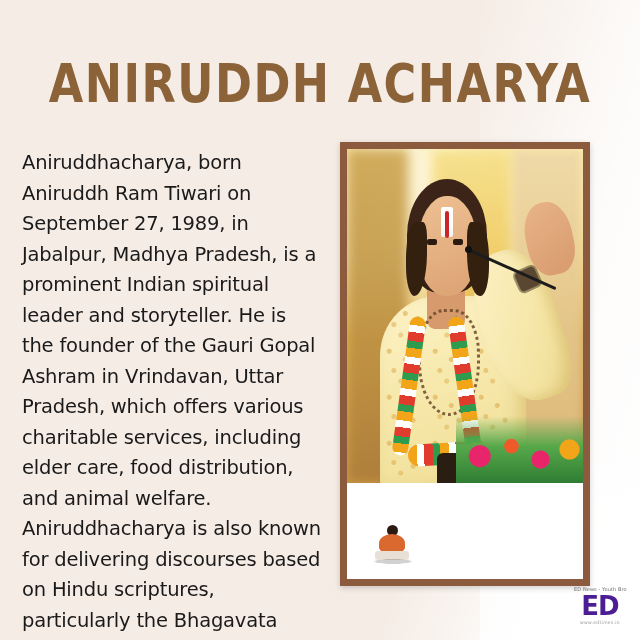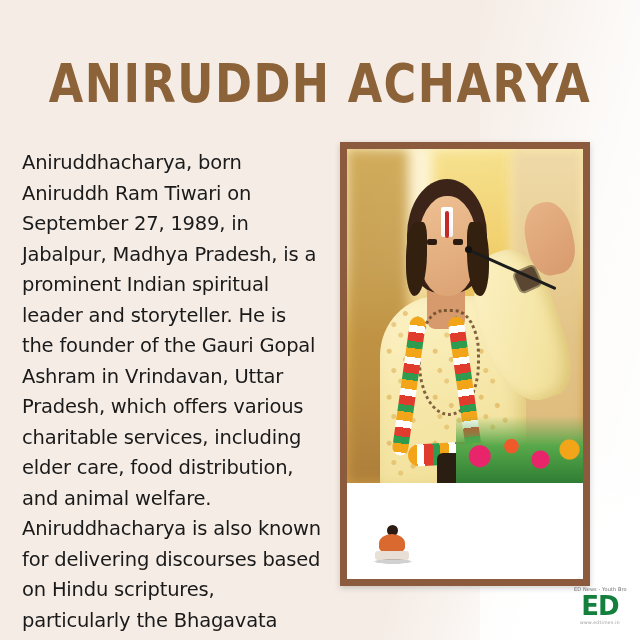--- a/index.html
+++ b/index.html
@@ -413,21 +413,21 @@
     font-size: 5px;
     color: #6e6e6e;
     letter-spacing: 0.1px;
     line-height: 7px;
     white-space: nowrap;
   }
   .watermark .wm-logo {
     font-family: "DejaVu Sans", sans-serif;
     font-weight: bold;
     font-size: 26px;
-    color: #15803d;
+    color: #4c1d95;
     line-height: 26px;
     letter-spacing: -1px;
   }
   .watermark .wm-sub {
     font-family: "DejaVu Sans", sans-serif;
     font-size: 4.5px;
     color: #9a9a9a;
     letter-spacing: 0.3px;
     line-height: 7px;
     white-space: nowrap;

